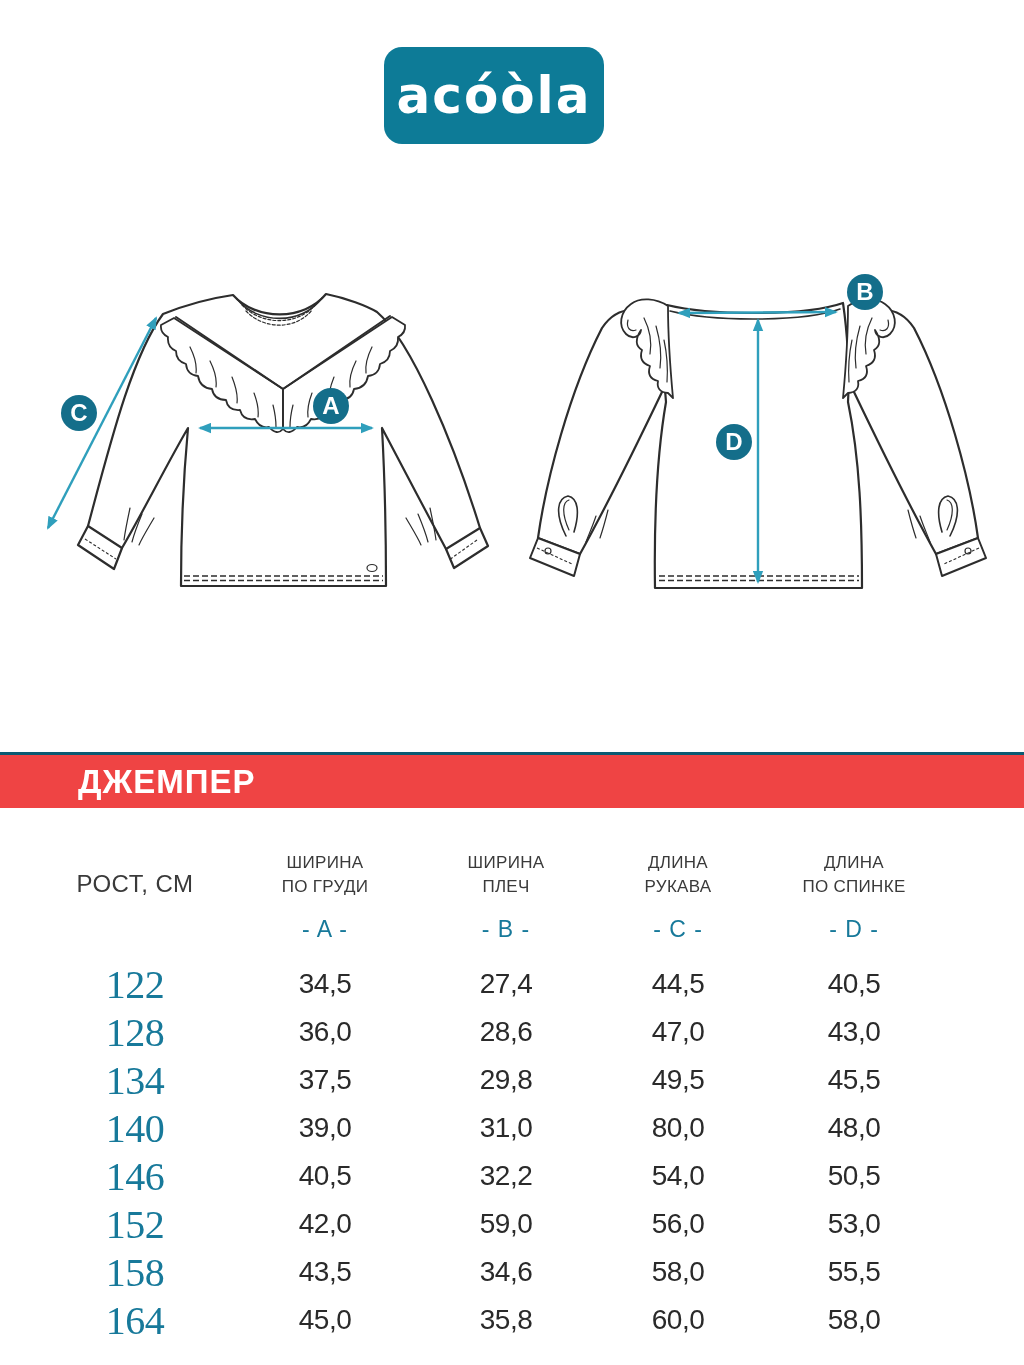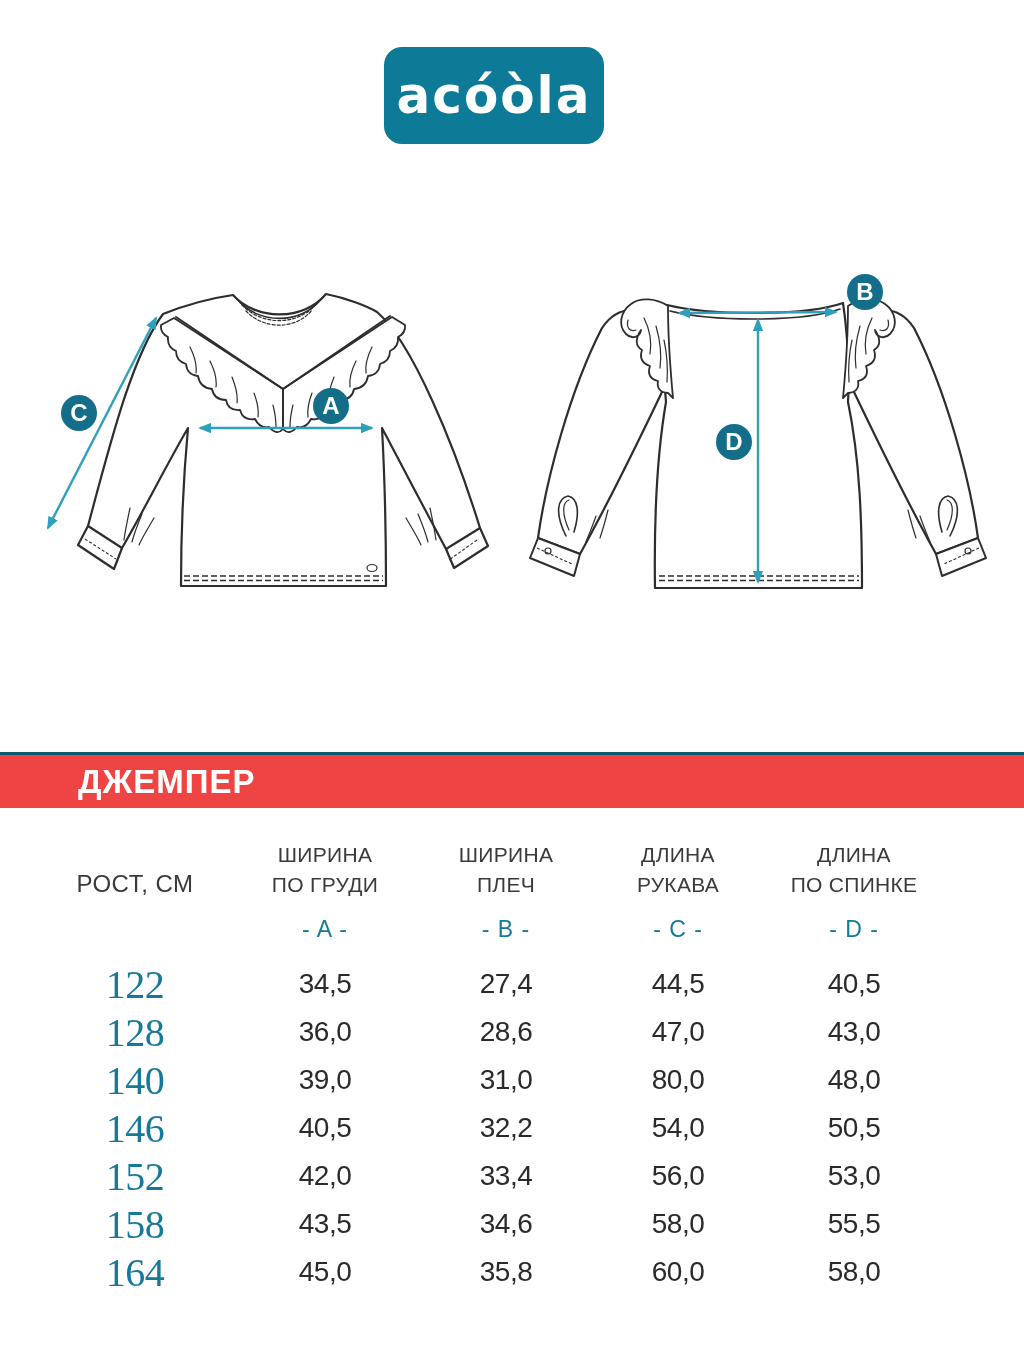--- a/index.html
+++ b/index.html
@@ -23,21 +23,21 @@
 
   
   .size-table{position:absolute;left:40px;top:840px;width:944px;}
   .t-row{display:grid;grid-template-columns:190px 190px 172px 172px 180px;}
   .t-head{height:60px;align-items:end;}
   .t-letters{height:46px;margin-top:6px;align-items:center;}
   .rows-wrap{margin-top:8px;}
   .t-data{height:48px;align-items:center;}
   .cell{text-align:center;}
   .row-hdr{font-size:24px;color:#3a3a3a;letter-spacing:0.5px;padding-bottom:2px;}
-  .col-hdr{font-size:21px;color:#3a3a3a;line-height:1.4;letter-spacing:0.3px;padding-bottom:1px;}
+  .col-hdr{font-size:17px;color:#3a3a3a;line-height:1.4;letter-spacing:0.3px;padding-bottom:1px;}
   .col-hdr span{display:block;}
   .letter-cell{font-size:23px;color:#17799a;letter-spacing:1px;}
   .size-cell{font-size:40px;color:#17799a;letter-spacing:-0.5px;font-family:Liberation Serif, serif;}
   .val-cell{font-size:28px;color:#2a2a2a;letter-spacing:-0.5px;text-align:center;}
 
   svg .ln{fill:none;stroke:#2d2d2d;stroke-width:2.2;stroke-linecap:round;stroke-linejoin:round;}
   svg .lnw{fill:#ffffff;stroke:#2d2d2d;stroke-width:2.2;stroke-linejoin:round;}
   svg .frill{fill:#ffffff;stroke:#2d2d2d;stroke-width:1.8;stroke-linejoin:round;}
   svg .thin{fill:none;stroke:#2d2d2d;stroke-width:1.2;stroke-linecap:round;}
   svg .dash{fill:none;stroke:#2d2d2d;stroke-width:1.3;stroke-dasharray:6 3;}
@@ -261,41 +261,48 @@
       </div>
 
       <div class="t-row t-data">
         <div class="cell size-cell">128</div>
         <div class="cell val-cell">36,0</div>
         <div class="cell val-cell">28,6</div>
         <div class="cell val-cell">47,0</div>
         <div class="cell val-cell">43,0</div>
       </div>
 
+      <div class="t-row t-data">
+        <div class="cell size-cell">134</div>
+        <div class="cell val-cell">37,5</div>
+        <div class="cell val-cell">29,8</div>
+        <div class="cell val-cell">49,5</div>
+        <div class="cell val-cell">45,5</div>
+      </div>
 
       <div class="t-row t-data">
         <div class="cell size-cell">140</div>
         <div class="cell val-cell">39,0</div>
         <div class="cell val-cell">31,0</div>
         <div class="cell val-cell">80,0</div>
         <div class="cell val-cell">48,0</div>
       </div>
 
       <div class="t-row t-data">
         <div class="cell size-cell">146</div>
         <div class="cell val-cell">40,5</div>
         <div class="cell val-cell">32,2</div>
         <div class="cell val-cell">54,0</div>
         <div class="cell val-cell">50,5</div>
       </div>
 
       <div class="t-row t-data">
         <div class="cell size-cell">152</div>
         <div class="cell val-cell">42,0</div>
-        <div class="cell val-cell">33,4</div>
+        <div class="cell val-cell">59,0</div>
         <div class="cell val-cell">56,0</div>
         <div class="cell val-cell">53,0</div>
       </div>
 
       <div class="t-row t-data">
         <div class="cell size-cell">158</div>
         <div class="cell val-cell">43,5</div>
         <div class="cell val-cell">34,6</div>
         <div class="cell val-cell">58,0</div>
         <div class="cell val-cell">55,5</div>

